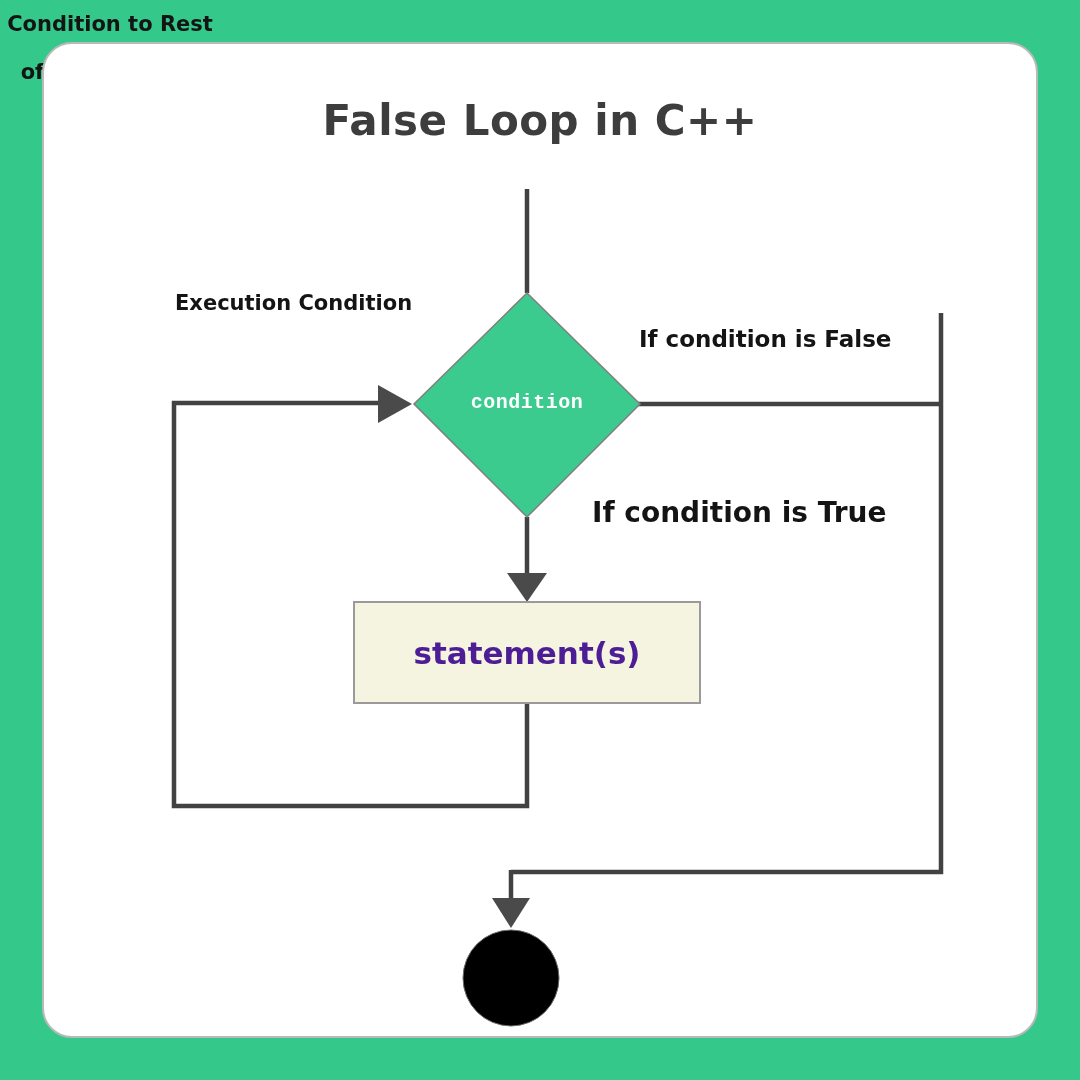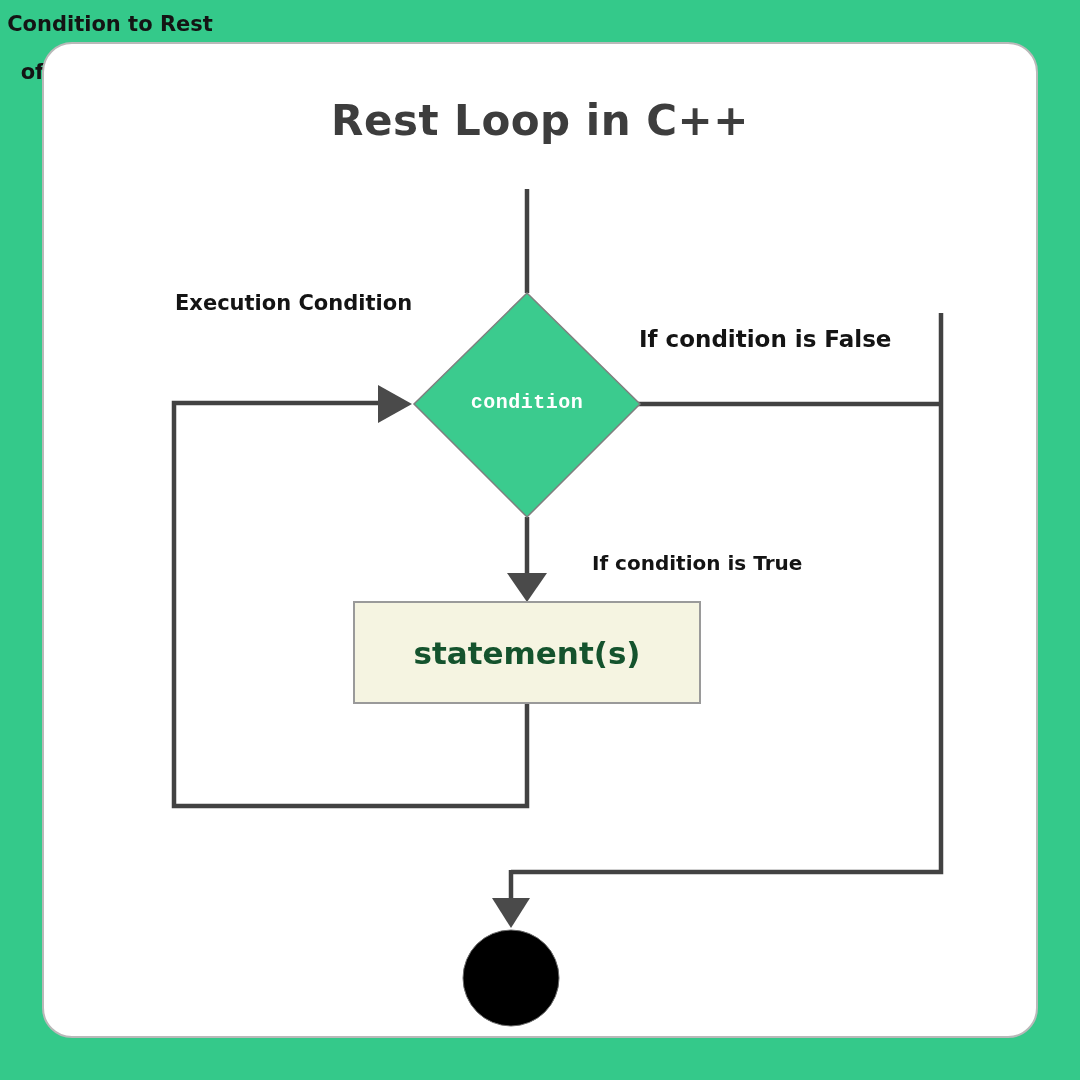--- a/index.html
+++ b/index.html
@@ -69,53 +69,53 @@
     stroke-width: 1;
   }
   .lbl {
     position: absolute;
     font-weight: bold;
     color: var(--label-color, #141414);
     white-space: nowrap;
   }
   .lbl-exec      { left: 175px; top: 291px; font-size: 21px; }
   .lbl-false     { left: 639px; top: 326px; font-size: 23px; }
-  .lbl-true      { left: 592px; top: 551px; font-size: 20px; }
+  .lbl-true      { left: 592px; top: 496px; font-size: 28px; }
   .lbl-condition {
     left: 414px; top: 391px; width: 226px;
     text-align: center;
     font-size: 20px;
     letter-spacing: 0.5px;
     color: var(--condition-text, #ffffff);
     font-weight: bold;
     font-family: Liberation Mono, monospace;
   }
   .lbl-statement {
     left: 354px; top: 602px; width: 346px; height: 101px;
     display: flex; align-items: center; justify-content: center;
     font-size: 31px;
-    color: #14532d;
+    color: #4c1d95;
   }
   .lbl-continue {
     left: 583px; top: 923px; width: 220px;
     text-align: center;
     font-size: 21px;
     line-height: 48px;
     color: var(--label-color, #141414);
     font-weight: bold;
   }
 </style>
 </head>
 <body>
 
 <div class="stage">
 
   <div class="card"></div>
 
-  <div class="title">Rest Loop in C++</div>
+  <div class="title">False Loop in C++</div>
 
   <svg class="flow" viewBox="0 0 1080 1080">
 
     <line class="line" x1="527" y1="189" x2="527" y2="293"></line>
 
     <line class="line" x1="638" y1="404" x2="941" y2="404"></line>
     <polyline class="line" points="941,313 941,872 511,872"></polyline>
     <line class="line" x1="511" y1="870" x2="511" y2="900"></line>
     <polygon class="arrowhead" points="492,898 530,898 511,928"></polygon>
 

